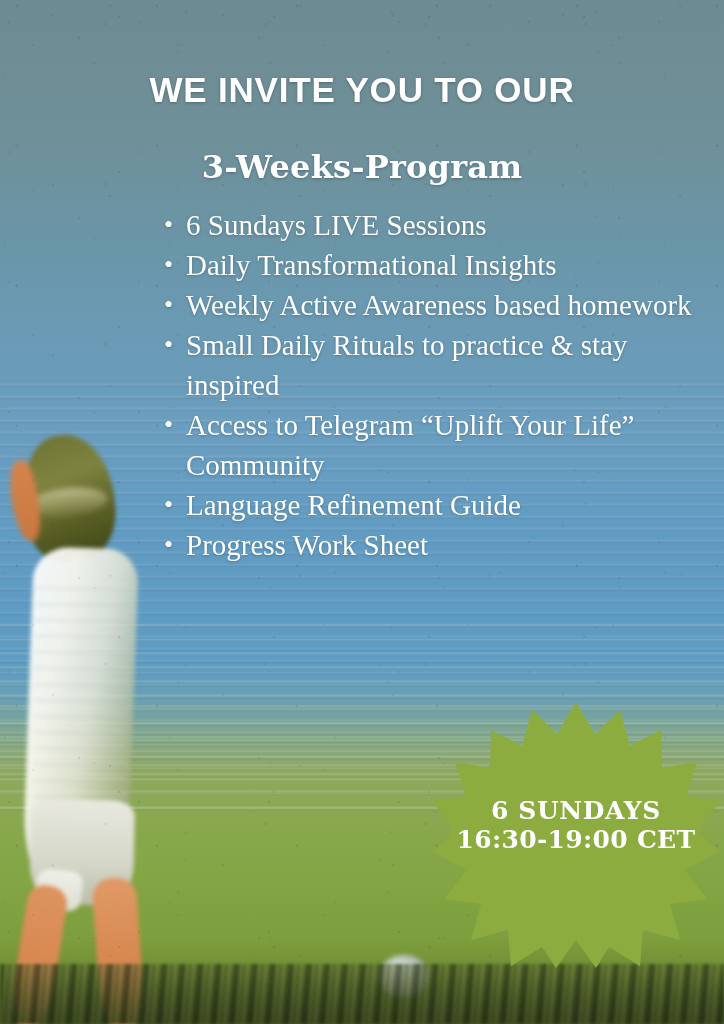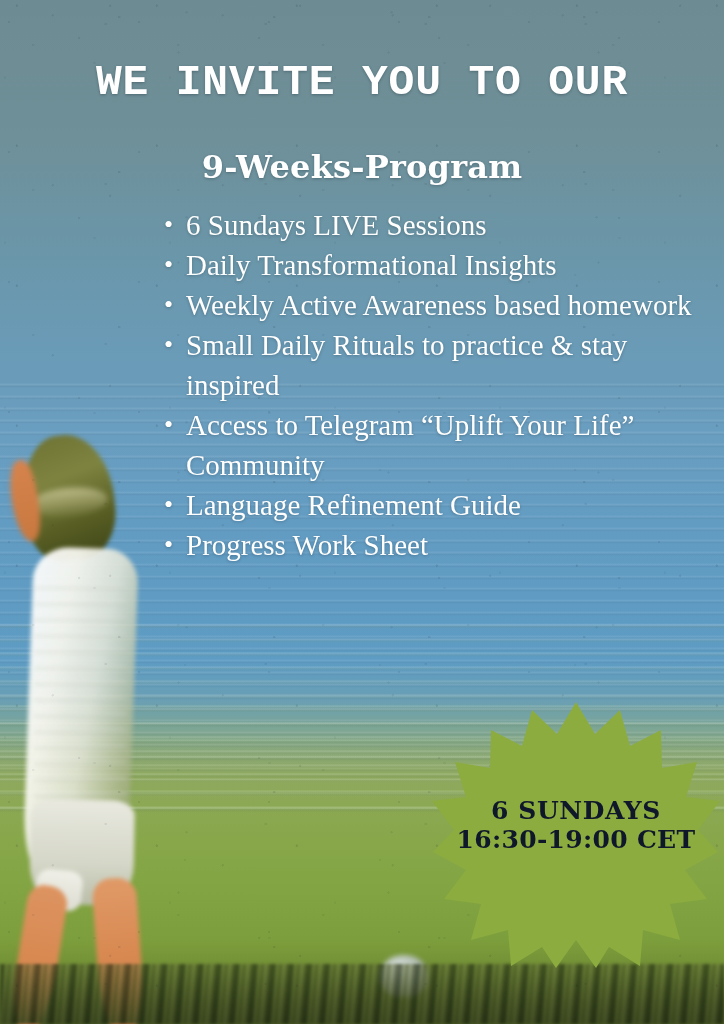--- a/index.html
+++ b/index.html
@@ -235,27 +235,27 @@
   }
 
   
   .content {
     position: absolute;
     inset: 0;
     z-index: 5;
   }
   .title {
     position: absolute;
-    top: 58px;
+    top: 70px;
     left: 0; right: 0;
     text-align: center;
     color: #ffffff;
-    font-family: Liberation Mono, monospace;
+    font-family: Liberation Sans, sans-serif;
     font-weight: bold;
-    font-size: 43px;
+    font-size: 35px;
     letter-spacing: 0.8px;
     text-shadow: 0 1px 3px rgba(20,40,50,.35);
   }
   .subtitle {
     position: absolute;
     top: 148px;
     left: 0; right: 0;
     text-align: center;
     color: #ffffff;
     font-family: "DejaVu Serif", "Liberation Serif", serif;
@@ -300,21 +300,21 @@
     width: 288px;
     height: 268px;
     z-index: 6;
   }
   .badge svg { display: block; width: 100%; height: 100%; }
   .badge-text {
     position: absolute;
     left: 0; right: 0;
     top: 96px;
     text-align: center;
-    color: #0f172a;
+    color: #ffffff;
     font-family: "DejaVu Serif", "Liberation Serif", serif;
     font-weight: bold;
     pointer-events: none;
   }
   .badge-line1 { font-size: 25px; letter-spacing: 0.6px; }
   .badge-line2 { font-size: 25px; letter-spacing: 0.3px; margin-top: 0; }
 </style>
 </head>
 <body>
 
@@ -337,21 +337,21 @@
     <div class="fig-leg-r"></div>
   </div>
 
   <div class="bottom-object"></div>
   <div class="bottom-strip"></div>
 
   <div class="bg-grain"></div>
 
   <div class="content">
     <div class="title">WE INVITE YOU TO OUR</div>
-    <div class="subtitle">9-Weeks-Program</div>
+    <div class="subtitle">3-Weeks-Program</div>
 
     <ul class="bullets">
       <li>6 Sundays LIVE Sessions</li>
       <li>Daily Transformational Insights</li>
       <li>Weekly Active Awareness based homework</li>
       <li>Small Daily Rituals to practice &amp; stay inspired</li>
       <li>Access to Telegram “Uplift Your Life” Community</li>
       <li>Language Refinement Guide</li>
       <li>Progress Work Sheet</li>
     </ul>

